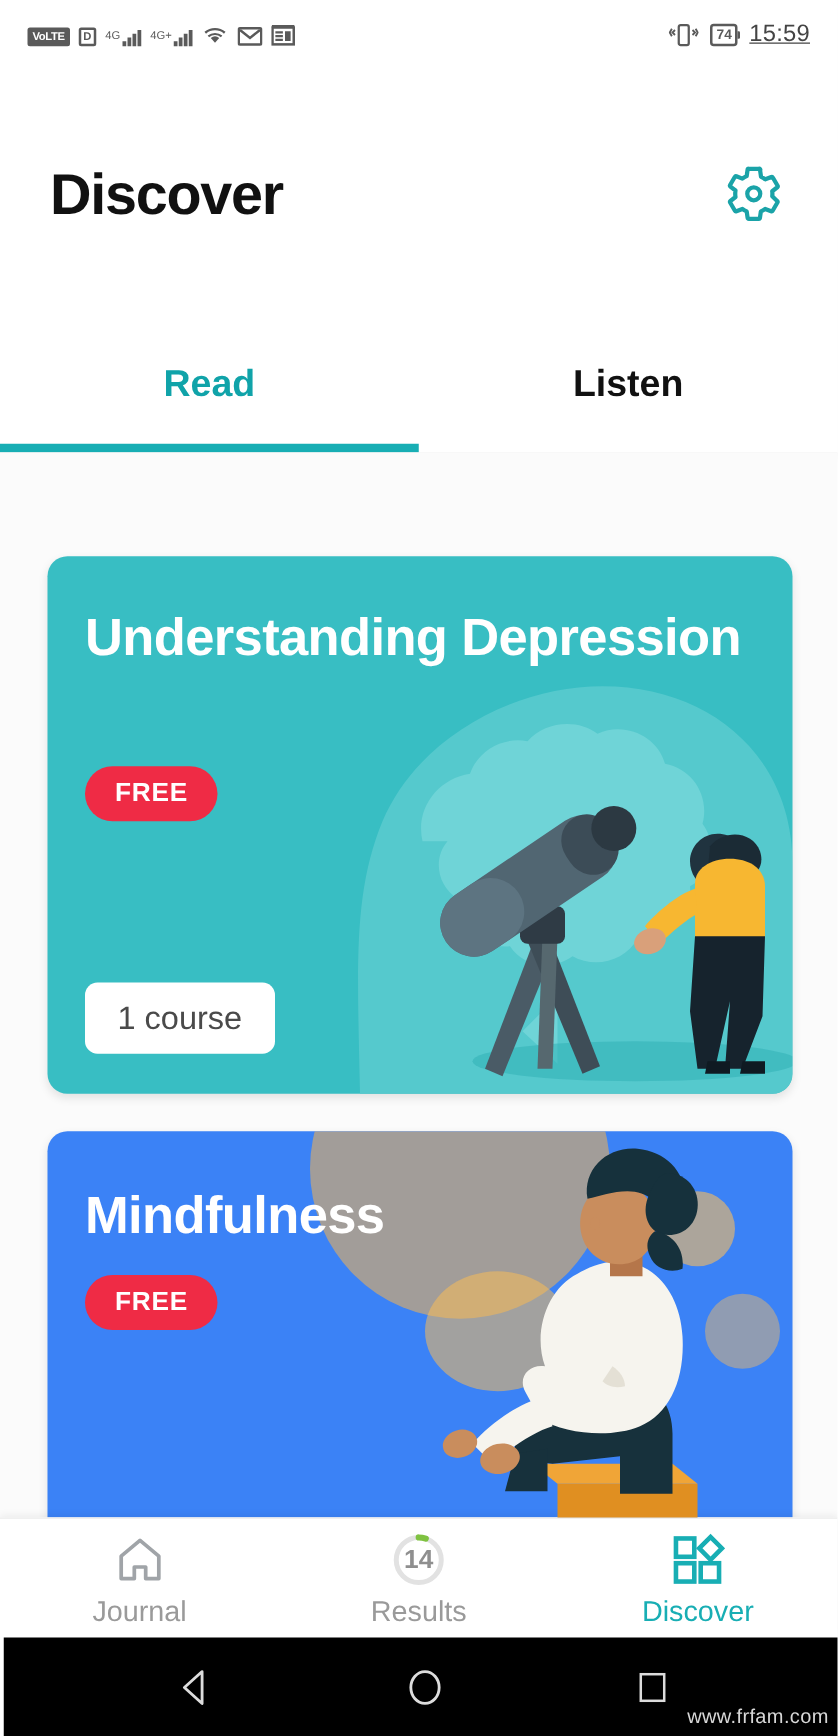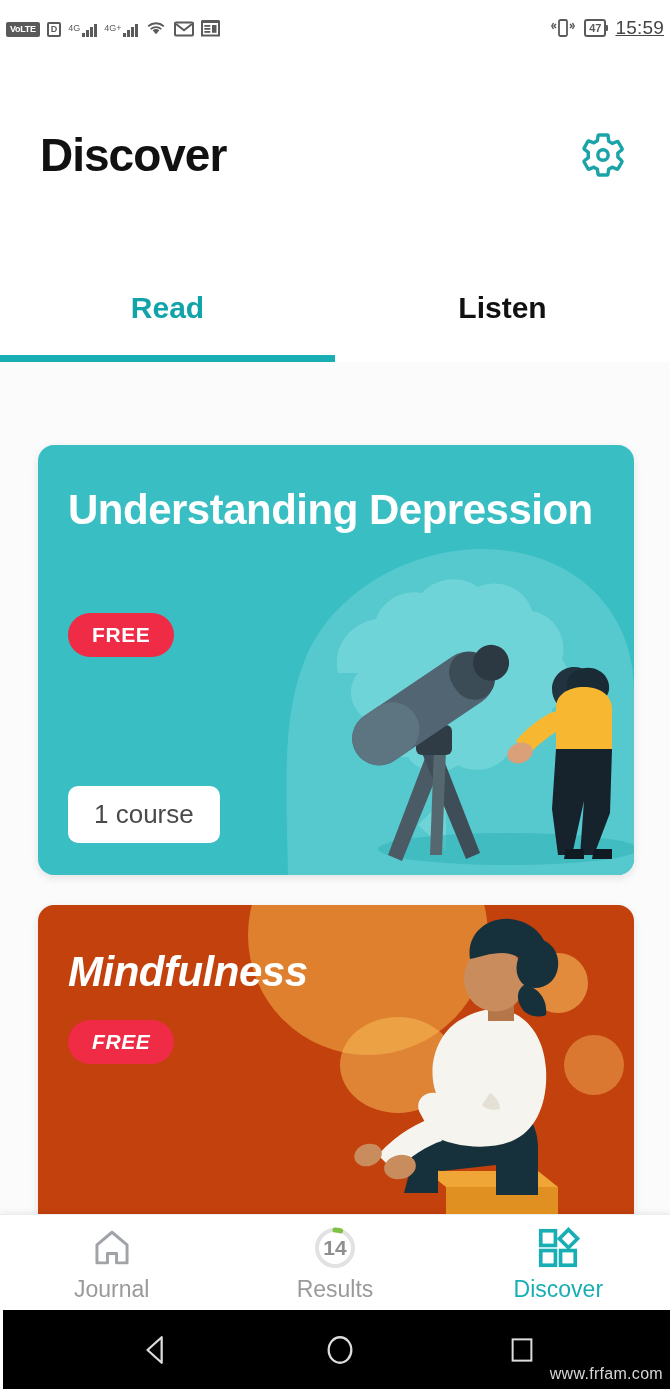--- a/index.html
+++ b/index.html
@@ -8,21 +8,21 @@
     font-family:"Liberation Sans", sans-serif;
     background:#ffffff;
     overflow:hidden;
   }
   .phone { position:relative; width:670px; height:1389px; background:#ffffff; }
 
   
   .statusbar {
     position:absolute; top:0; left:0; width:670px; height:56px;
     background:#ffffff; display:flex; align-items:center;
-    padding:0 6px; color:#5a5a5a;
+    padding:0 22px; color:#5a5a5a;
   }
   .sb-left { display:flex; align-items:flex-end; gap:7px; }
   .sb-right { margin-left:auto; display:flex; align-items:center; gap:9px; }
   .volte {
     border:2px solid #5a5a5a; border-radius:2px; background:#5a5a5a;
     color:#fff; font-size:9px; font-weight:bold; letter-spacing:-.3px;
     padding:1px 2px; line-height:1; font-family:"Liberation Sans", sans-serif;
   }
   .simbadge {
     border:2px solid #5a5a5a; color:#5a5a5a; font-size:9px; font-weight:bold;
@@ -72,21 +72,21 @@
   
   .content {
     position:absolute; top:362px; left:0; width:670px; height:852px;
     background:#fbfbfb; overflow:hidden;
   }
   .card {
     position:absolute; left:38px; width:596px; border-radius:16px;
     overflow:hidden; box-shadow:0 3px 8px rgba(0,0,0,.10);padding-left:12px;
   }
   .card-1 { top:83px; height:430px; background:#38bec3; }
-  .card-2 { top:543px; height:330px; background:#c2410c;font-style:italic; }
+  .card-2 { top:543px; height:330px; background:#3b82f6; }
   .card-title {
     position:absolute; left:30px; color:#ffffff; font-weight:bold;
     font-size:42px; line-height:1.17; letter-spacing:-.5px; z-index:5;
   }
   .card-1 .card-title { top:40px; }
   .card-2 .card-title { top:42px; }
   .free-badge {
     position:absolute; left:30px; z-index:5;
     background:#ef2b45; color:#ffffff; font-size:21px; font-weight:bold;
     letter-spacing:.6px; padding:10px 24px; border-radius:999px;
@@ -170,21 +170,21 @@
         <rect x="3.3" y="11" width="6" height="1.8" fill="#5a5a5a"></rect>
         <rect x="11" y="5" width="4.5" height="7.8" fill="#5a5a5a"></rect>
       </svg>
     </div>
     <div class="sb-right">
       <svg width="24" height="22" viewBox="0 0 24 22">
         <rect x="8" y="3" width="8" height="16" rx="1.5" fill="none" stroke="#5a5a5a" stroke-width="1.8"></rect>
         <path d="M5 7 L3 9 L5 11 M2.5 6 L0.8 9 L2.5 12" stroke="#5a5a5a" stroke-width="1.5" fill="none"></path>
         <path d="M19 7 L21 9 L19 11 M21.5 6 L23.2 9 L21.5 12" stroke="#5a5a5a" stroke-width="1.5" fill="none"></path>
       </svg>
-      <span class="battery">47</span>
+      <span class="battery">74</span>
       <span class="clock">15:59</span>
     </div>
   </div>
 
   <div class="header">
     <div class="page-title">Discover</div>
     <div class="gear-btn">
       <svg width="48" height="48" viewBox="0 0 24 24">
         <path d="M19.4 13c.04-.32.06-.66.06-1s-.02-.68-.07-1l2.03-1.58a.5.5 0 0 0 .12-.61l-1.92-3.32a.48.48 0 0 0-.59-.22l-2.39.96a7 7 0 0 0-1.73-1l-.36-2.54A.47.47 0 0 0 14 2h-4a.47.47 0 0 0-.47.4L9.17 4.94a7.4 7.4 0 0 0-1.73 1l-2.39-.96a.48.48 0 0 0-.59.22L2.54 8.52a.48.48 0 0 0 .12.61L4.7 10.7a7.9 7.9 0 0 0 0 2.6l-2.03 1.58a.5.5 0 0 0-.12.61l1.92 3.32c.12.22.37.3.59.22l2.39-.96c.5.38 1.05.7 1.73 1l.36 2.54c.03.23.23.4.47.4h4c.24 0 .44-.17.47-.4l.36-2.54a7 7 0 0 0 1.73-1l2.39.96c.22.08.47 0 .59-.22l1.92-3.32a.48.48 0 0 0-.12-.61L19.4 13Z" fill="none" stroke="#1aa3a8" stroke-width="1.7" stroke-linejoin="round"></path>
         <circle cx="12" cy="12" r="2.6" fill="none" stroke="#1aa3a8" stroke-width="1.7"></circle>

